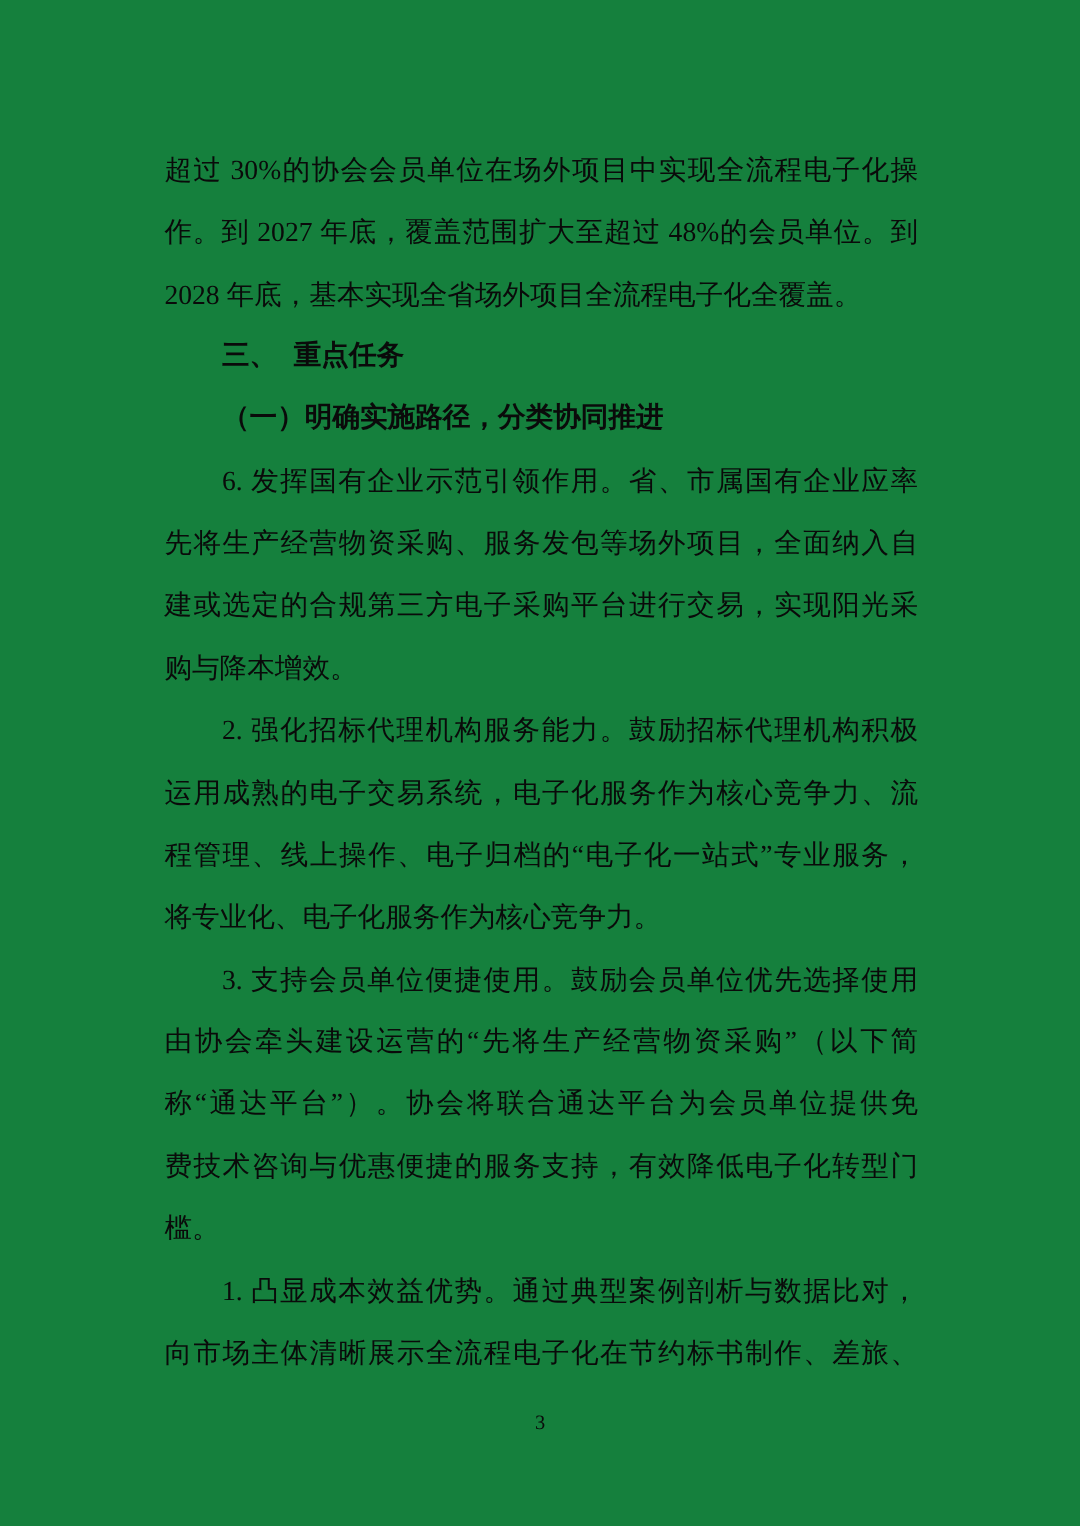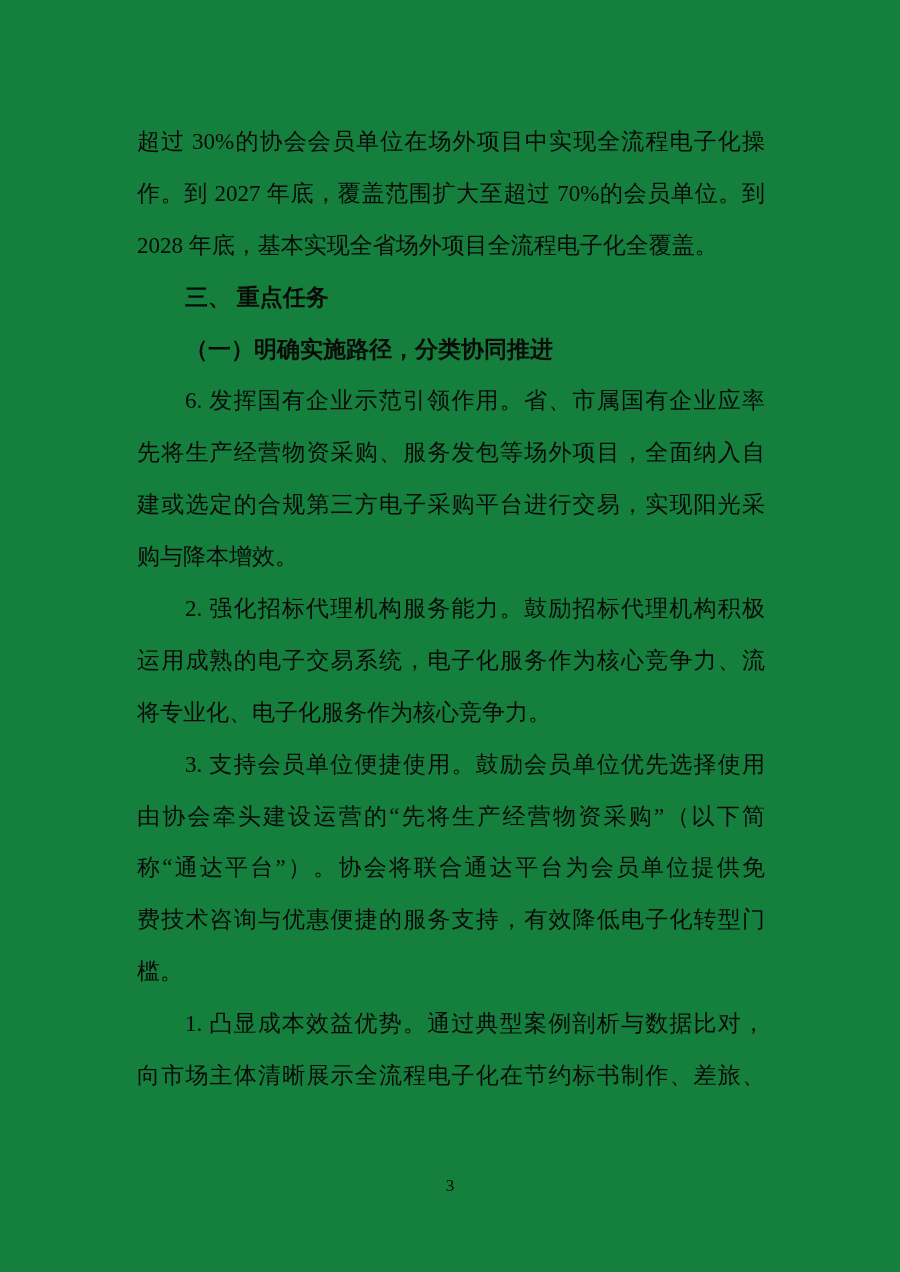--- a/index.html
+++ b/index.html
@@ -31,51 +31,52 @@
   }
   .ln.j {
     white-space: normal;
     text-align: justify;
     text-align-last: justify;
   }
   .ln.ind {
     text-indent: 48px;
   }
   .ln.b {
-    font-family: Liberation Serif, serif;
+    font-family: Liberation Mono, monospace;
     font-weight: 700;
   }
   .pageno {
     position: absolute;
     top: 1174px;
     left: 0;
     width: 100%;
     text-align: center;
     font-size: 17px;
     line-height: 24px;
     color: #0a0a0a;
     font-family: "Liberation Serif", serif;
   }
 </style>
 </head>
 <body>
 
 <div class="page">
   <div class="content">
     <div class="ln j">超过 30%的协会会员单位在场外项目中实现全流程电子化操</div>
-    <div class="ln j">作。到 2027 年底，覆盖范围扩大至超过 70%的会员单位。到</div>
+    <div class="ln j">作。到 2027 年底，覆盖范围扩大至超过 48%的会员单位。到</div>
     <div class="ln">2028 年底，基本实现全省场外项目全流程电子化全覆盖。</div>
     <div class="ln b ind">三、 重点任务</div>
     <div class="ln b ind">（一）明确实施路径，分类协同推进</div>
     <div class="ln j ind">6. 发挥国有企业示范引领作用。省、市属国有企业应率</div>
     <div class="ln j">先将生产经营物资采购、服务发包等场外项目，全面纳入自</div>
     <div class="ln j">建或选定的合规第三方电子采购平台进行交易，实现阳光采</div>
     <div class="ln">购与降本增效。</div>
     <div class="ln j ind">2. 强化招标代理机构服务能力。鼓励招标代理机构积极</div>
     <div class="ln j">运用成熟的电子交易系统，电子化服务作为核心竞争力、流</div>
+    <div class="ln j">程管理、线上操作、电子归档的“电子化一站式”专业服务，</div>
     <div class="ln">将专业化、电子化服务作为核心竞争力。</div>
     <div class="ln j ind">3. 支持会员单位便捷使用。鼓励会员单位优先选择使用</div>
     <div class="ln j">由协会牵头建设运营的“先将生产经营物资采购”（以下简</div>
     <div class="ln j">称“通达平台”）。协会将联合通达平台为会员单位提供免</div>
     <div class="ln j">费技术咨询与优惠便捷的服务支持，有效降低电子化转型门</div>
     <div class="ln">槛。</div>
     <div class="ln j ind">1. 凸显成本效益优势。通过典型案例剖析与数据比对，</div>
     <div class="ln j">向市场主体清晰展示全流程电子化在节约标书制作、差旅、</div>
   </div>
   <div class="pageno">3</div>

